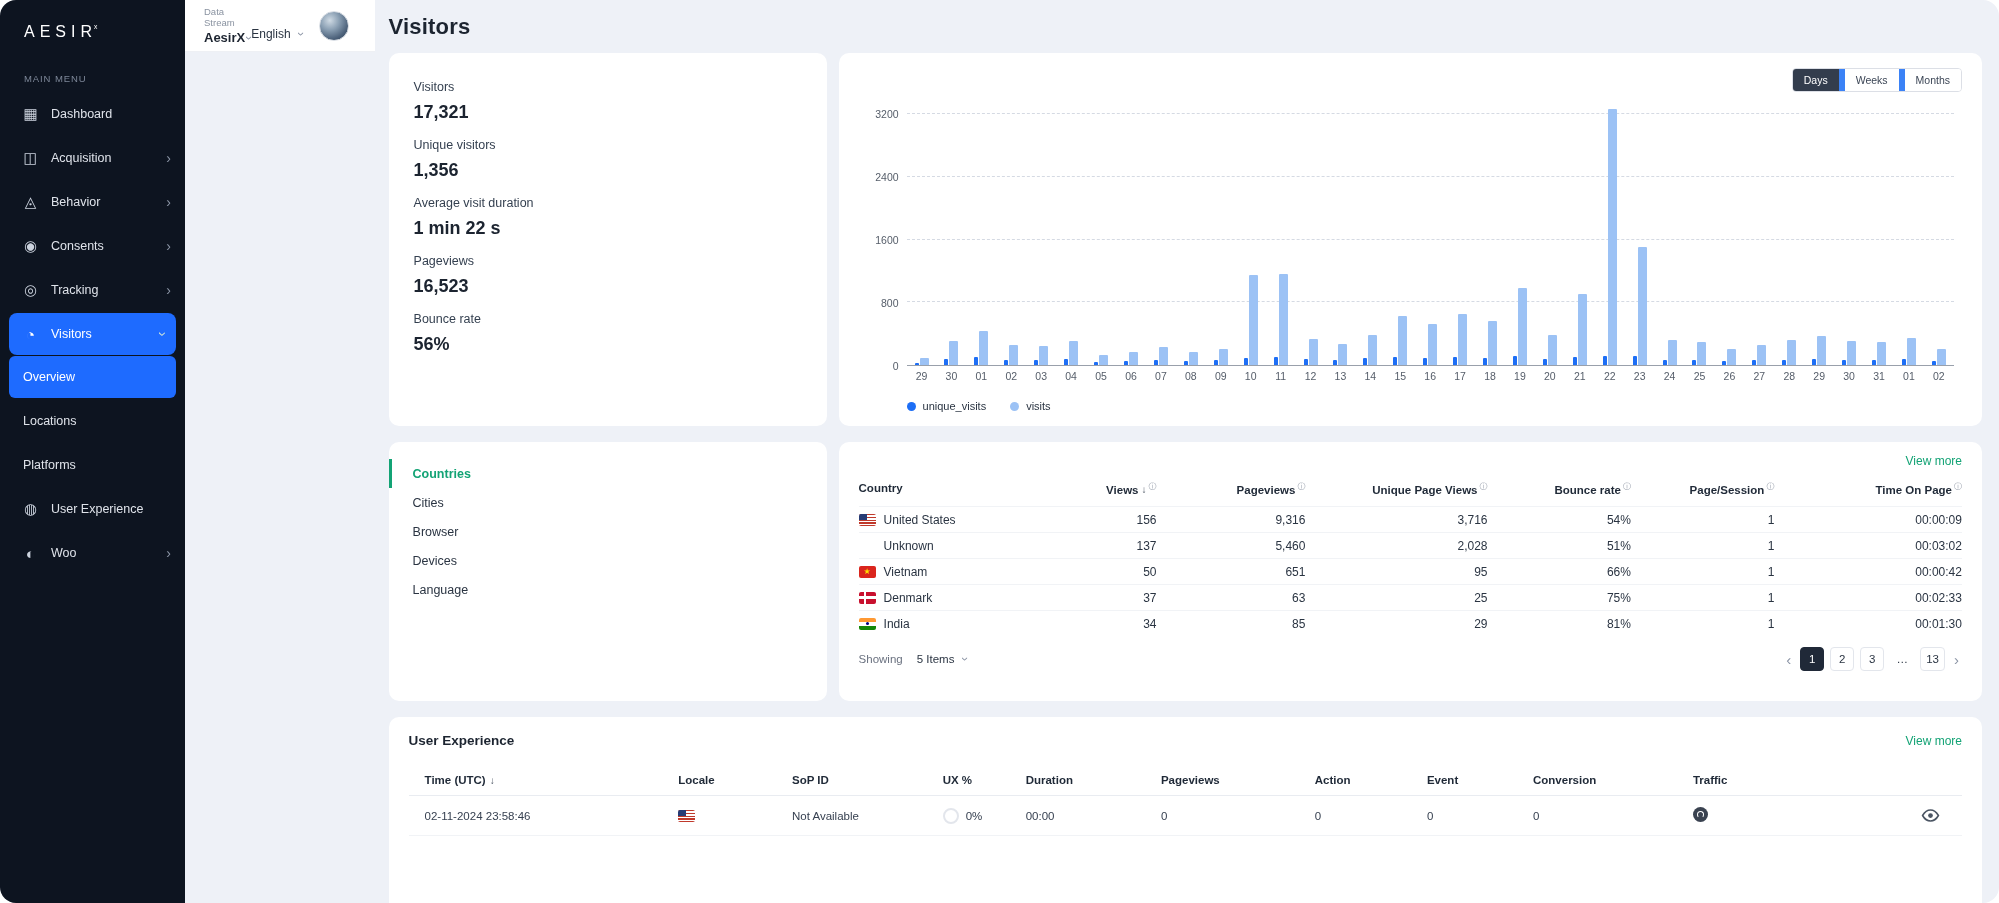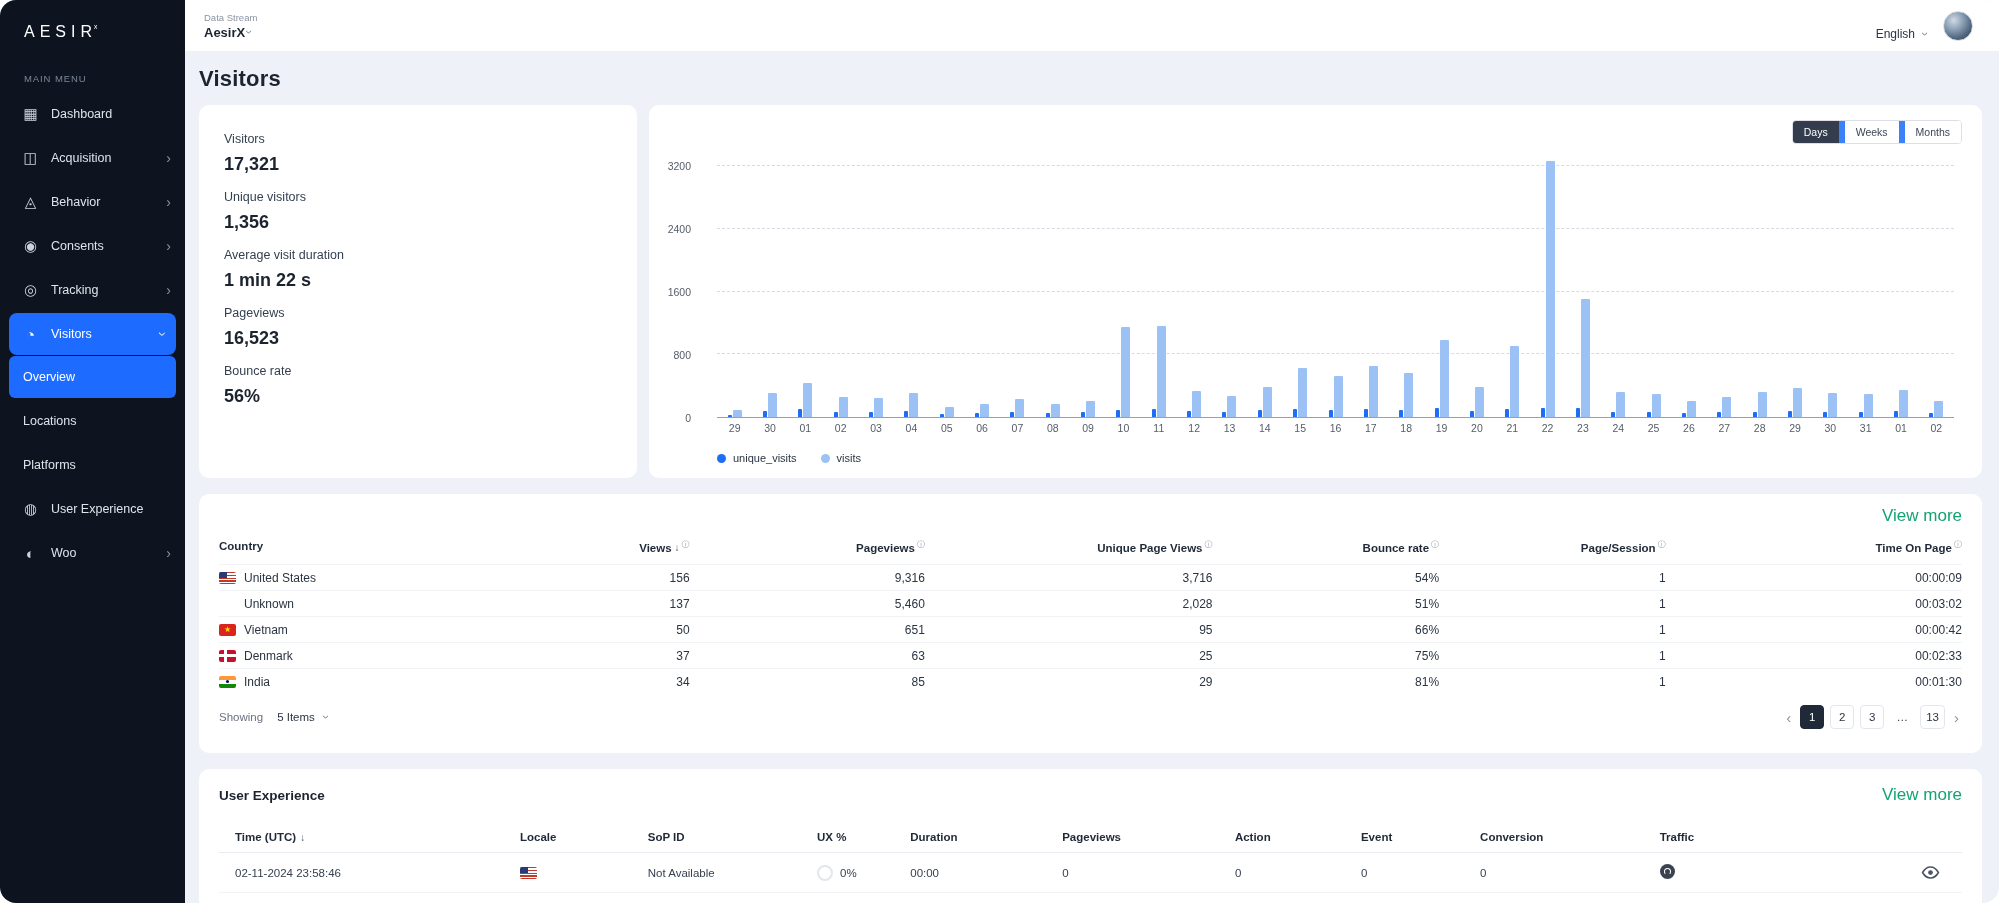--- a/index.html
+++ b/index.html
@@ -17,21 +17,21 @@
   .side-item.active { background:#1e6bff; margin:1px 9px; border-radius:8px; padding:0 10px 0 13px; height:42px; color:#fff; }
   .side-item.active .side-icon { color:#fff; }
   .side-item.sub { padding-left:23px; font-size:12.5px; }
   .side-item.sub.active { padding-left:14px; border-radius:6px; }
   .chev { font-size:14px; color:#8b94a5; line-height:1; }
   .chev.down { display:inline-block; transform:rotate(90deg); }
   .chev.sm { font-size:12px; }
   .side-item.active .chev { color:#cfe4d8; }
 
   
-  .main { flex:1; display:flex; flex-direction:column; min-width:0; }
+  .main { flex:1; display:flex; flex-direction:row; min-width:0; }
   .topbar { height:52px; background:#fff; display:flex; align-items:center; justify-content:space-between; padding:0 26px 0 19px; border-bottom:1px solid #eef0f4; flex:0 0 52px; }
   .stream-label { font-size:9.5px; color:#8a93a1; margin-bottom:2px; }
   .stream-value-row { display:flex; align-items:center; gap:2px; }
   .stream-value { font-size:13px; font-weight:bold; color:#1c2430; }
   .topbar-right { display:flex; align-items:flex-end; gap:16px; }
   .lang { display:flex; align-items:center; gap:8px; font-size:12px; color:#2a3442; cursor:pointer; }
   .avatar { width:30px; height:30px; border-radius:50%; background:radial-gradient(circle at 35% 30%, #cfdae4 0%, #8ba0b4 35%, #4c617a 70%, #2c3c50 100%); border:1px solid #d8dde4; cursor:pointer; }
 
   
   .content { flex:1; padding:12px 17px 0 14px; overflow:hidden; }
@@ -53,41 +53,41 @@
 
   
   .chart-card { flex:1; min-width:0; padding:15px 20px 12px; display:flex; flex-direction:column; }
   .chart-top { display:flex; justify-content:flex-end; }
   .chart-tabs { display:flex; border:1px solid #dcdfe6; border-radius:4px; overflow:hidden; }
   .ctab { padding:5px 11px; font-size:10.5px; color:#3c4656; background:#fff; cursor:pointer; border-left:6px solid #3b82f6; }
   .ctab:first-child { border-left:none; }
   .ctab.active { background:#333d4d; color:#fff;text-align:right; }
   .plot-wrap { display:flex; height:252px; margin-top:22px; }
   .yaxis { width:48px; position:relative; flex:0 0 48px; }
-  .ytick { position:absolute; right:26px; font-size:10.5px; color:#555d69; }
+  .ytick { position:absolute; right:8px; font-size:10.5px; color:#555d69; }
   .plot { flex:1; position:relative; border-bottom:1px solid #99a0ab; margin-right:8px; }
   .gridline { position:absolute; left:0; right:0; border-top:1px dashed #d5dae3; }
   .bars-row { position:absolute; inset:0; display:flex; align-items:flex-end; }
   .bar-group { flex:1; display:flex; justify-content:center; align-items:flex-end; gap:1px; height:100%; }
   .bar { border-radius:1px 1px 0 0; }
   .bar-unique { width:4px; background:#1d6ef5; }
   .bar-visits { width:9px; background:#9cc2f5; }
   .xaxis { display:flex; margin:4px 8px 0 48px; }
   .xlabel { flex:1; text-align:center; font-size:10.5px; color:#555d69; }
   .legend { display:flex; gap:24px; margin:18px 0 2px 48px; align-items:center; }
   .legend-item { display:flex; align-items:center; gap:7px; font-size:11px; color:#2a3442; }
   .legend-dot { width:9px; height:9px; border-radius:50%; display:inline-block; }
 
   
   .tabs-card { width:438px; flex:0 0 438px; padding:17px 0; }
   .ltab { height:29px; display:flex; align-items:center; padding-left:21px; font-size:12.5px; color:#2a3442; cursor:pointer; border-left:3px solid transparent; }
   .ltab.active { color:#13a375; font-weight:bold; border-left-color:#13a375; }
   .table-card { flex:1; min-width:0; padding:12px 20px 10px; display:flex; flex-direction:column; }
   .view-more-row { display:flex; justify-content:flex-end; }
-  .view-more { color:#13a375; font-size:17px; cursor:pointer; }
+  .view-more { color:#13a375; font-size:12px; cursor:pointer; }
   .ct-row { display:grid; grid-template-columns:15% 12% 13.5% 16.5% 13% 13% 17%; align-items:center; }
   .ct-row > div:not(:first-child) { text-align:right; }
   .ct-head { font-size:11.5px; font-weight:bold; color:#1f2937; height:36px; margin-top:2px; }
   .ct-head .info { font-size:8px; color:#9aa1ad; vertical-align:super; margin-left:2px; font-weight:normal; }
   .ct-head .sort { font-size:10px; color:#4b5563; margin-left:3px; }
   .ct-data { height:26px; font-size:12px; color:#2a3442; border-top:1px solid #f1f3f6; }
   .country-cell { display:flex; align-items:center; }
   .flag { width:17px; height:12px; display:inline-block; margin-right:8px; border-radius:2px; position:relative; overflow:hidden; flex:0 0 auto; }
   .flag-none { visibility:hidden; }
   .flag-us { background:repeating-linear-gradient(180deg,#c0392b 0 1.4px,#fff 1.4px 2.8px); }
@@ -439,20 +439,27 @@
               </span>
               <span class="legend-item">
                 <span class="legend-dot" style="background: rgb(156, 194, 245);"></span>
                 <span>visits</span>
               </span>
             </div>
         </div>
       </div>
 
       <div class="row2">
+        <div class="card tabs-card">
+            <div class="ltab active">Countries</div>
+            <div class="ltab">Cities</div>
+            <div class="ltab">Browser</div>
+            <div class="ltab">Devices</div>
+            <div class="ltab">Language</div>
+          </div>
 
         <div class="card table-card">
           <div class="view-more-row">
             <span class="view-more">View more</span>
           </div>
           <div>
             <div class="ct-row ct-head">
                 <div><span>Country</span></div>
                 <div><span>Views</span><span class="sort">↓</span><span class="info">ⓘ</span></div>
                 <div><span>Pageviews</span><span class="info">ⓘ</span></div>

